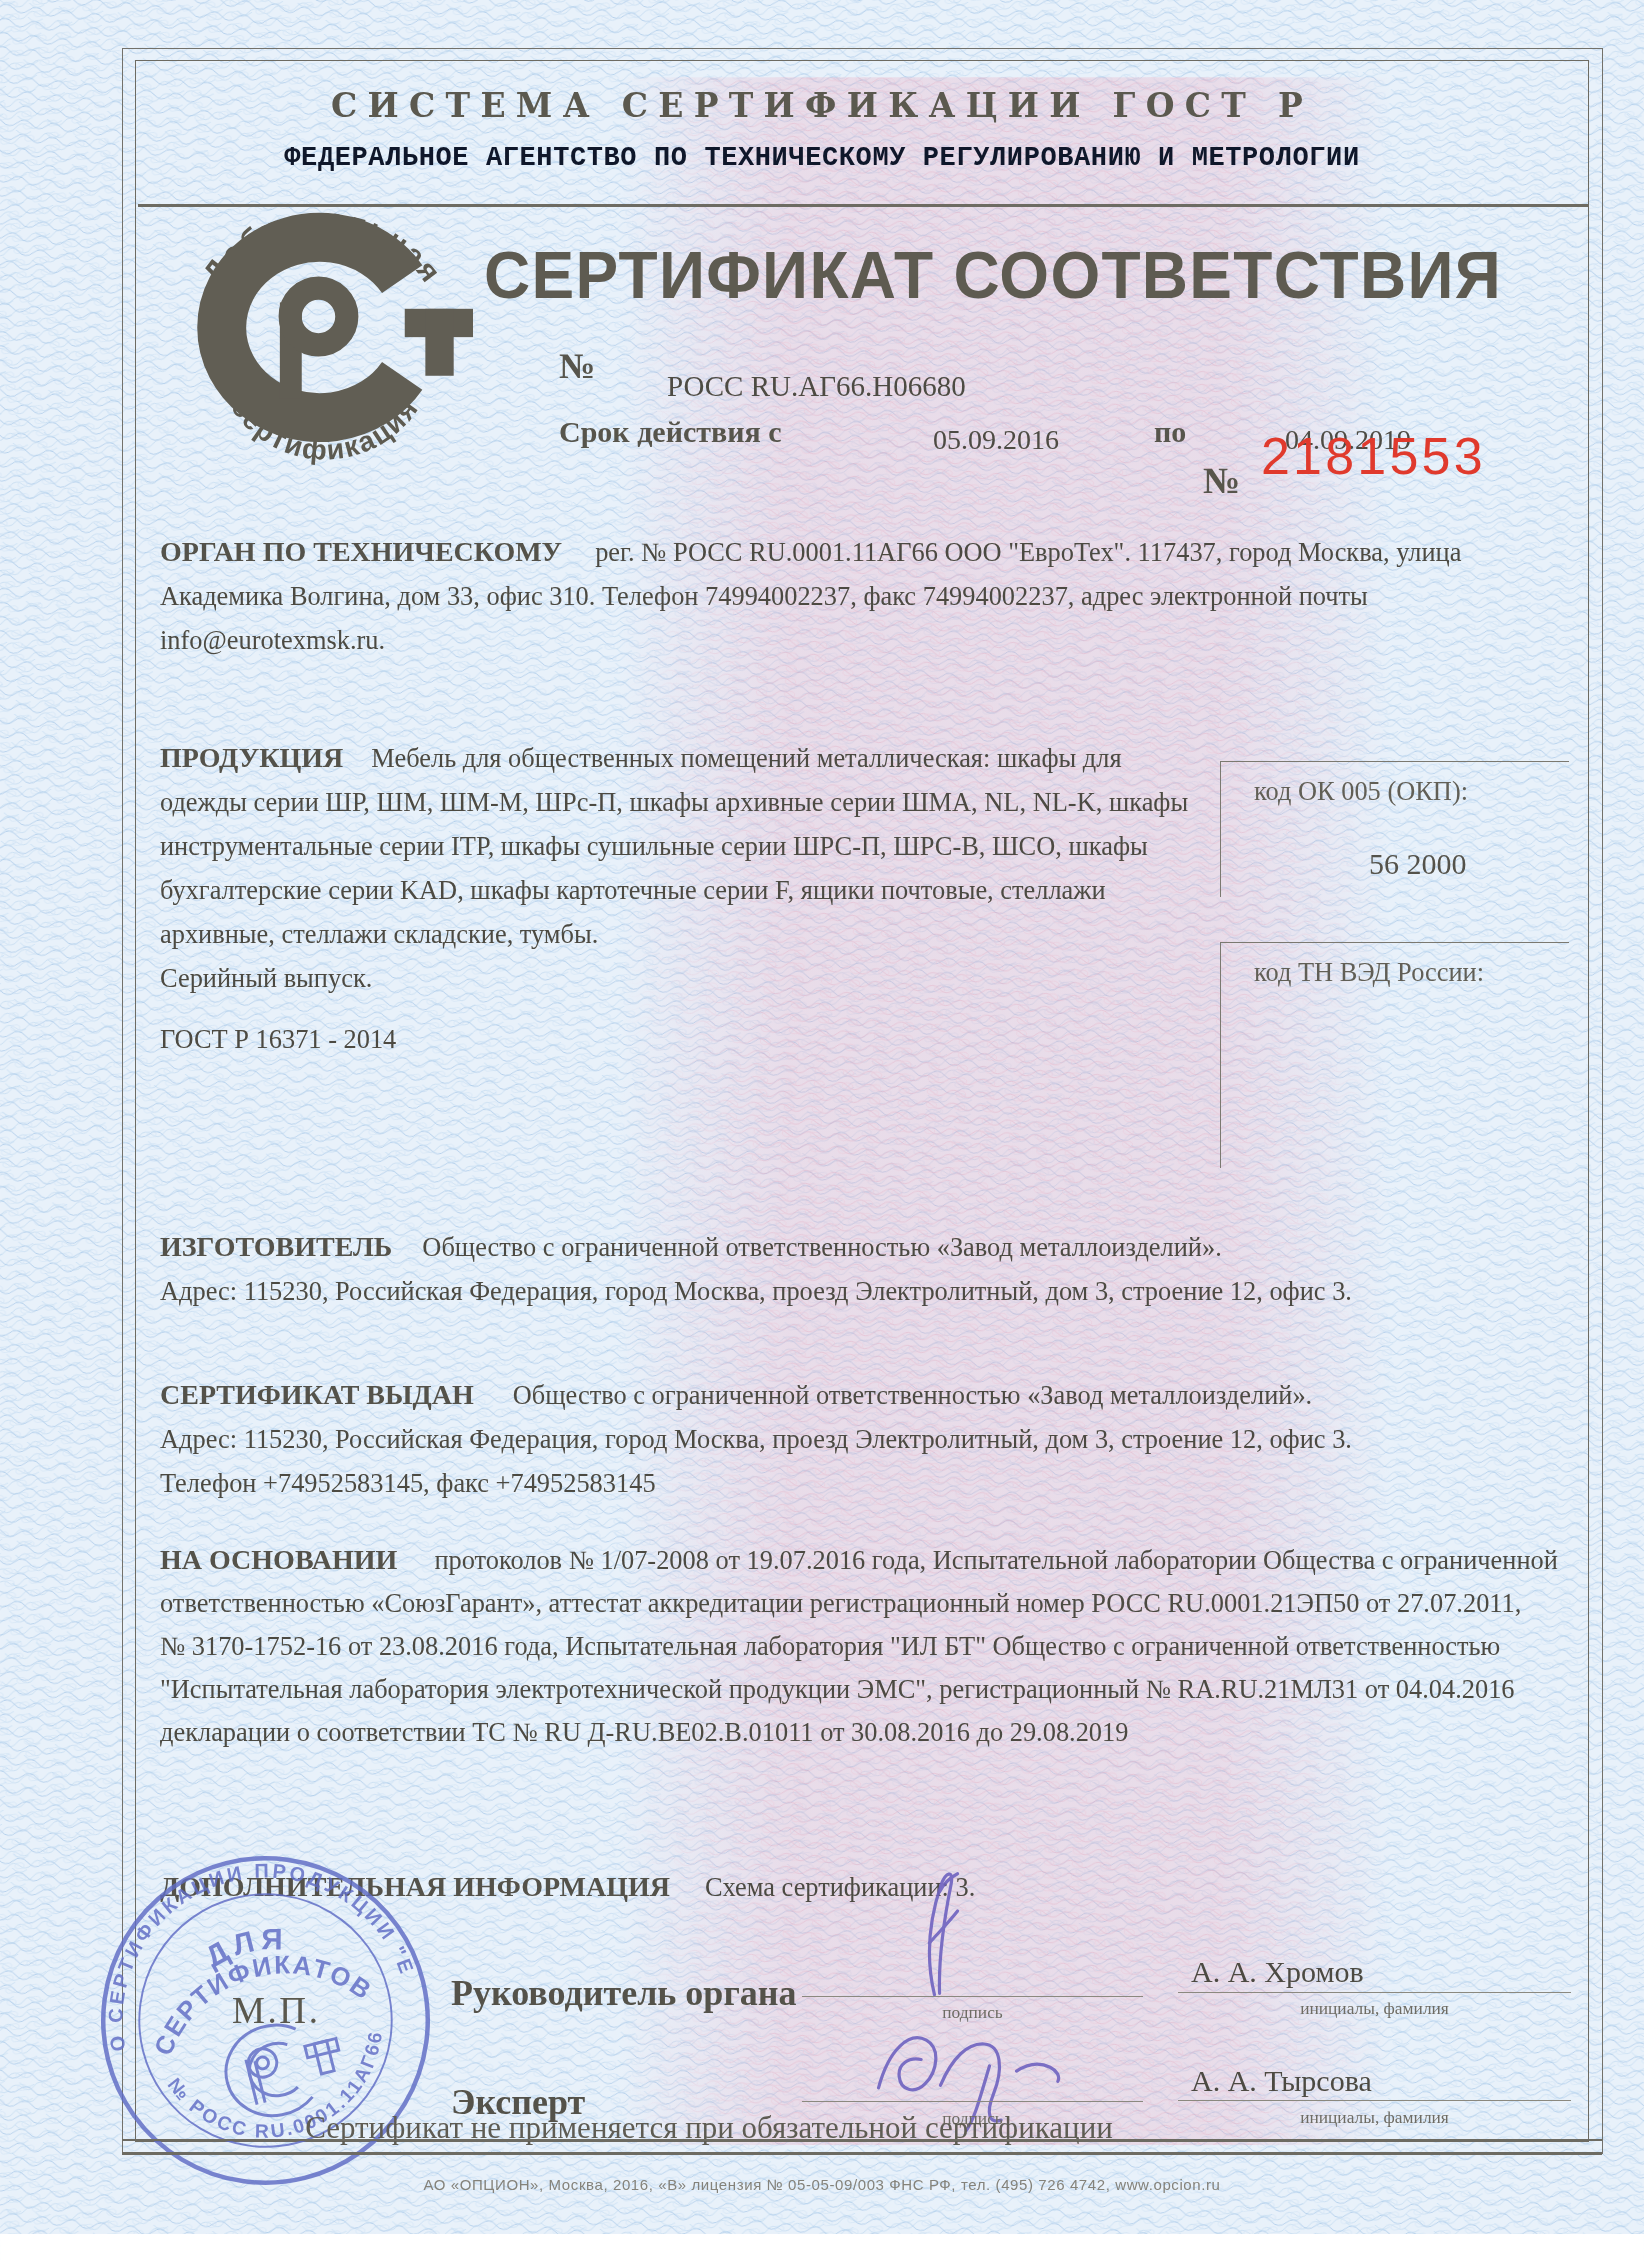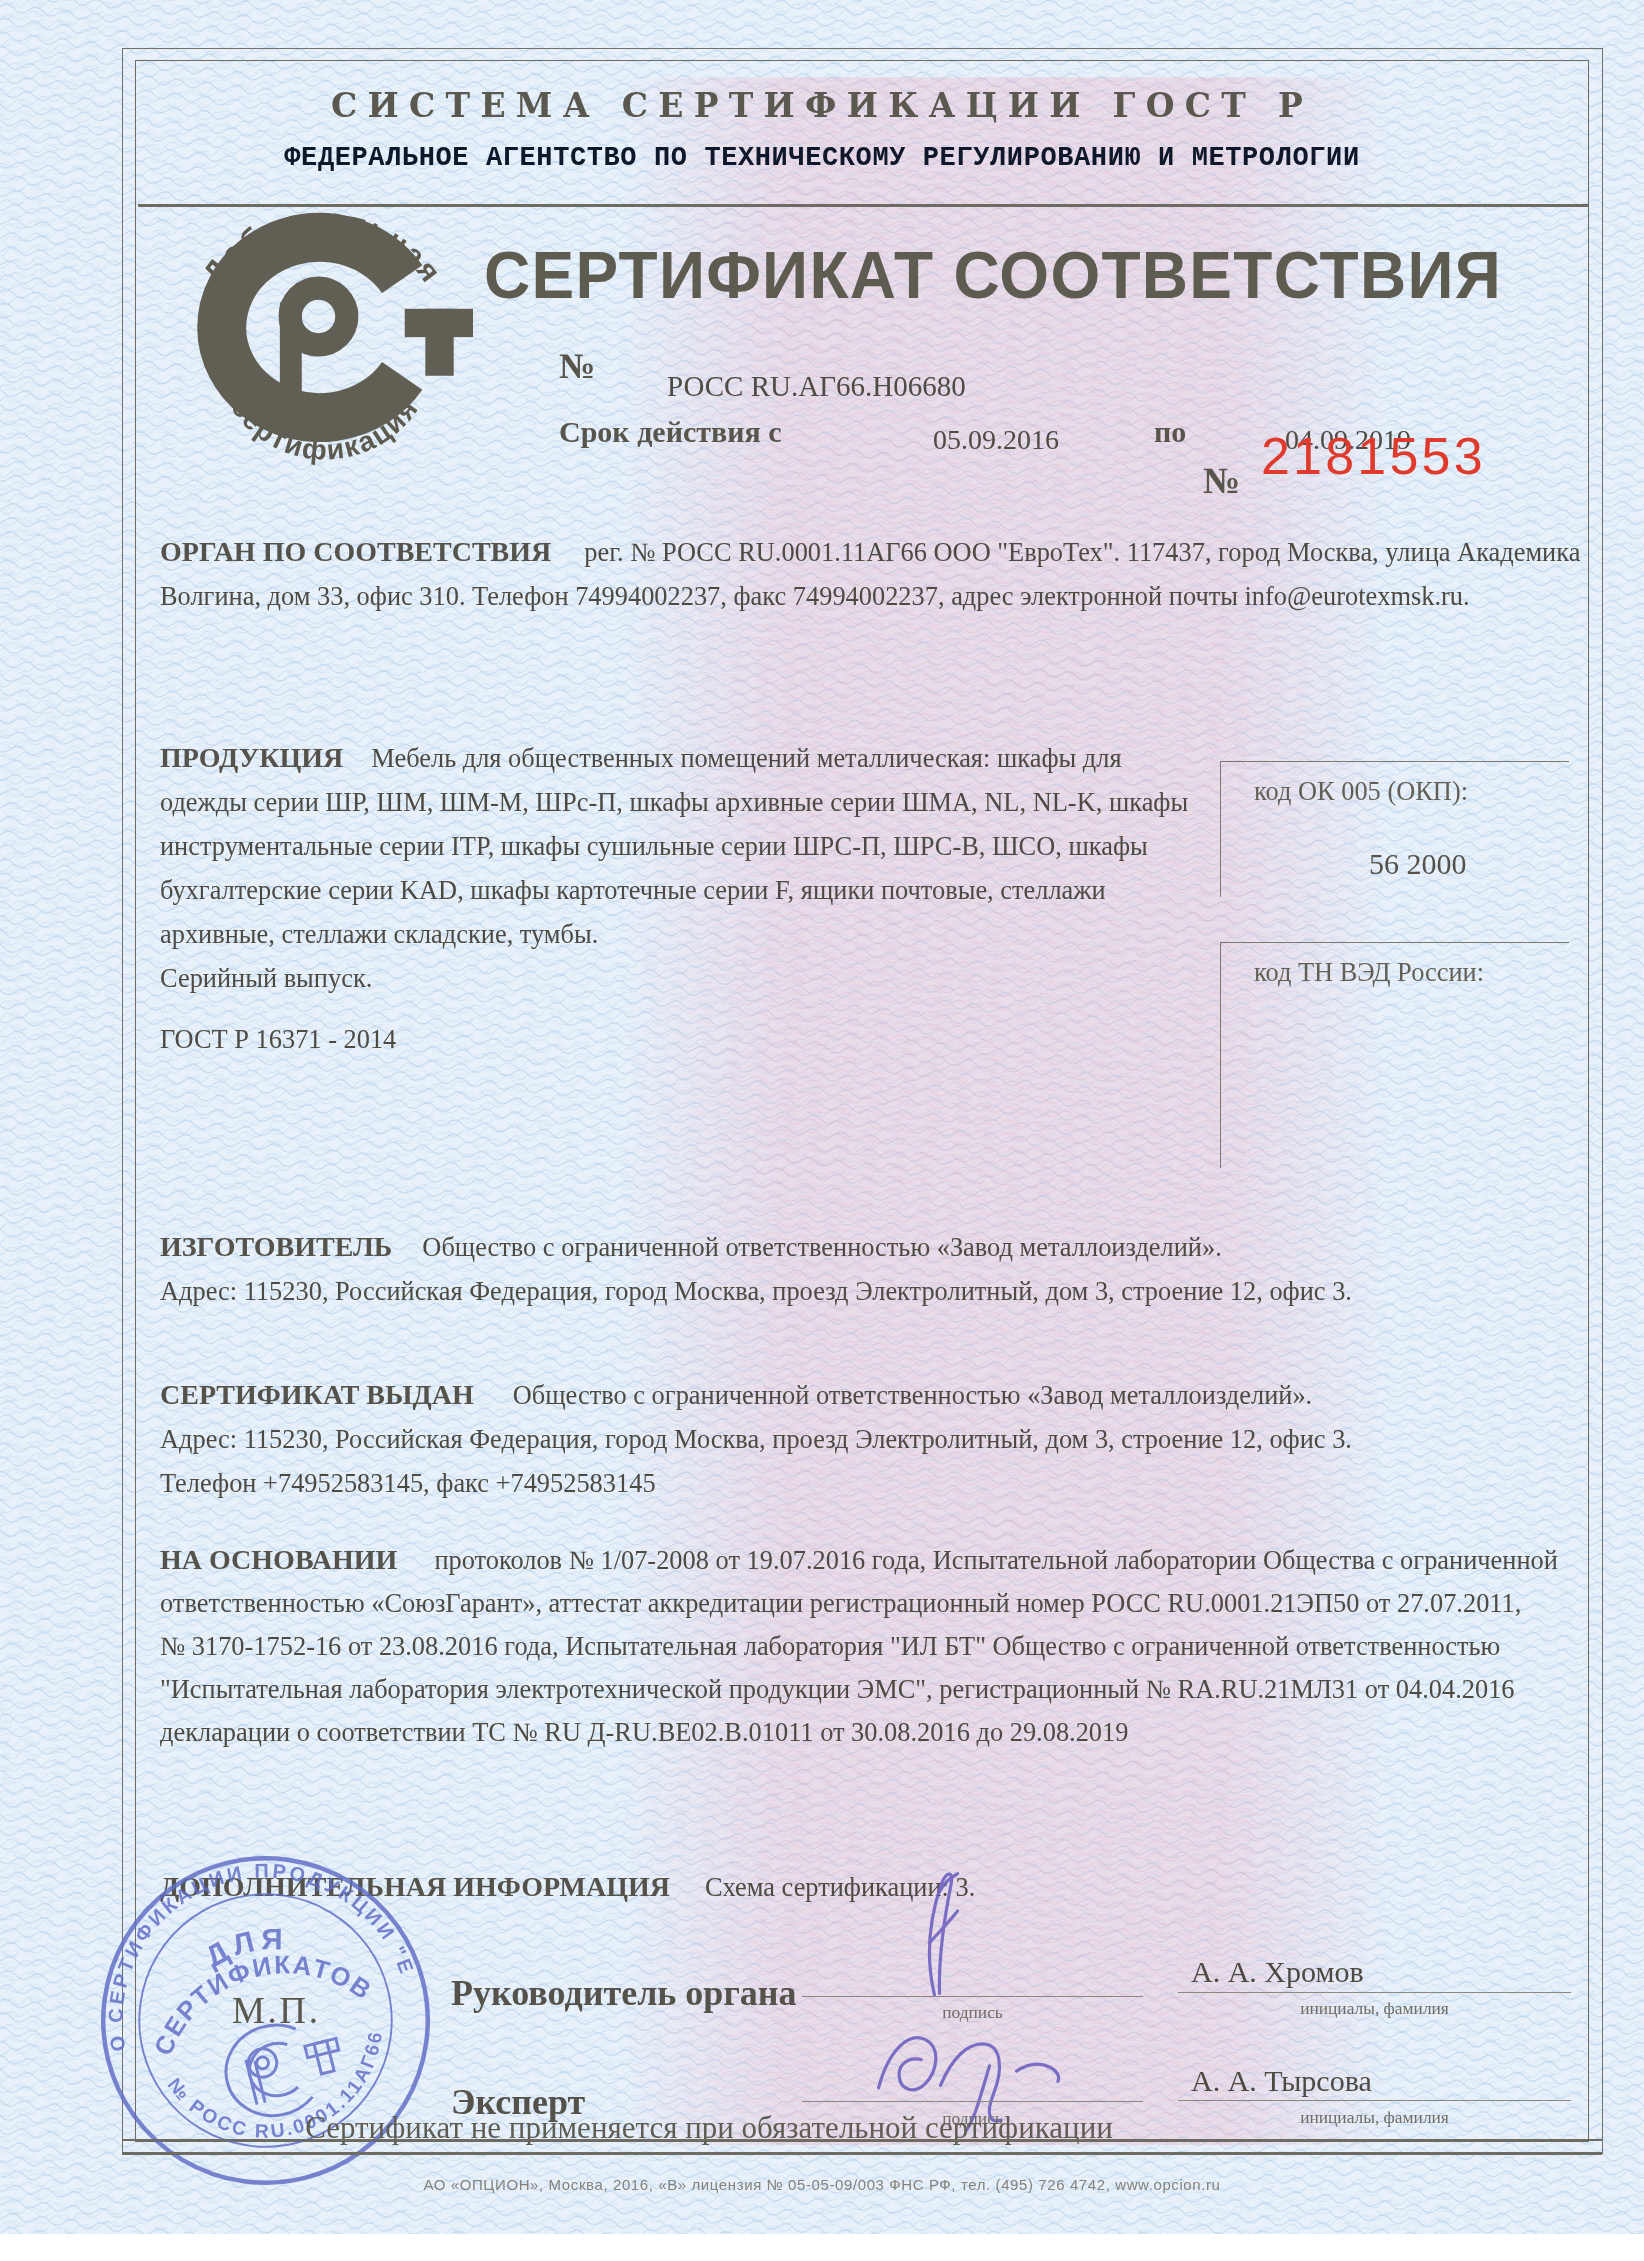--- a/index.html
+++ b/index.html
@@ -127,21 +127,21 @@
   <div class="no-label">№</div>
   <div class="no-value">РОСС RU.АГ66.Н06680</div>
   <div class="validity-label">Срок действия  с</div>
   <div class="validity-from">05.09.2016</div>
   <div class="validity-po">по</div>
   <div class="validity-to">04.09.2019</div>
   <div class="blank-no-label">№</div>
   <div class="blank-no-value">2181553</div>
 
   <div class="sec" style="left:160px;top:530px;width:1430px;">
-    <span class="lbl">ОРГАН ПО СООТВЕТСТВИЯ</span><span class="gap"></span><span>рег. № РОСС RU.0001.11АГ66 ООО "ЕвроТех". 117437, город Москва, улица Академика Волгина, дом 33, офис 310. Телефон 74994002237, факс 74994002237, адрес электронной почты info@eurotexmsk.ru.</span>
+    <span class="lbl">ОРГАН ПО ТЕХНИЧЕСКОМУ</span><span class="gap"></span><span>рег. № РОСС RU.0001.11АГ66 ООО "ЕвроТех". 117437, город Москва, улица Академика Волгина, дом 33, офис 310. Телефон 74994002237, факс 74994002237, адрес электронной почты info@eurotexmsk.ru.</span>
   </div>
 
   <div class="sec" style="left:160px;top:736px;width:1031px;line-height:44px;">
     <span class="lbl">ПРОДУКЦИЯ</span><span class="gap" style="width:28px;"></span><span>Мебель для общественных помещений металлическая: шкафы для одежды серии ШР, ШМ, ШМ-М, ШРс-П, шкафы архивные серии ШМА, NL, NL-K, шкафы инструментальные серии ITP, шкафы сушильные серии ШРС-П, ШРС-В, ШСО, шкафы бухгалтерские серии KAD, шкафы картотечные серии F, ящики почтовые, стеллажи архивные, стеллажи складские, тумбы.</span>
     <span style="display:block;">Серийный выпуск.</span>
   </div>
   <div class="codebox" style="left:1220px;top:761px;width:348px;height:135px;">
     <div class="cl">код ОК 005 (ОКП):</div>
     <div class="cv">56 2000</div>
   </div>

